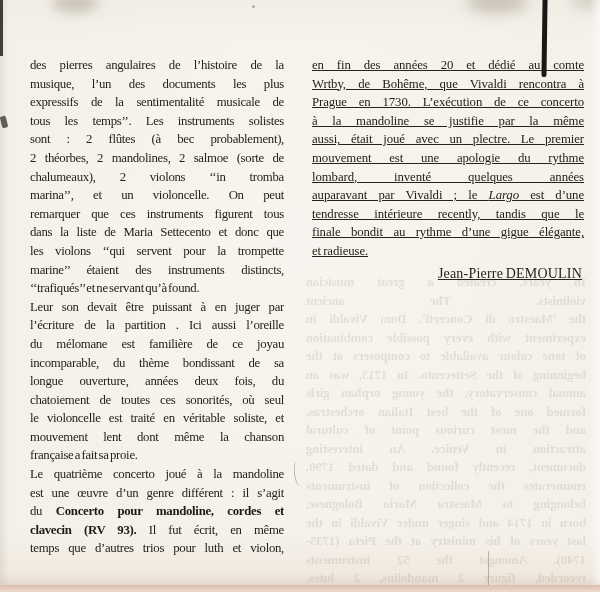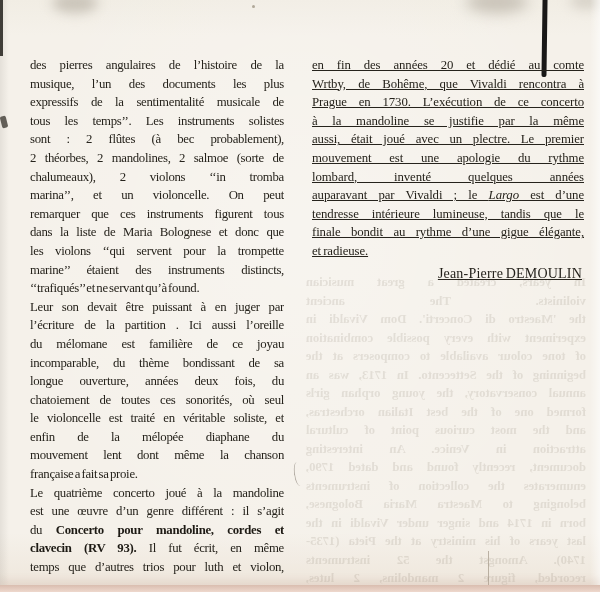--- a/index.html
+++ b/index.html
@@ -100,34 +100,33 @@
       <div class="para">
         <div class="line">des pierres angulaires de l’histoire de la</div>
         <div class="line">musique, l’un des documents les plus</div>
         <div class="line">expressifs de la sentimentalité musicale de</div>
         <div class="line">tous les temps’’. Les instruments solistes</div>
         <div class="line">sont : 2 flûtes (à bec probablement),</div>
         <div class="line">2 théorbes, 2 mandolines, 2 salmoe (sorte de</div>
         <div class="line">chalumeaux), 2 violons ‘‘in tromba</div>
         <div class="line">marina’’, et un violoncelle. On peut</div>
         <div class="line">remarquer que ces instruments figurent tous</div>
-        <div class="line">dans la liste de Maria Bolognese et donc que</div>
+        <div class="line">dans la liste de Maria Settecento et donc que</div>
         <div class="line">les violons ‘‘qui servent pour la trompette</div>
         <div class="line">marine’’ étaient des instruments distincts,</div>
         <div class="line end">‘‘trafiqués’’ et ne servant qu’à found.</div>
       </div>
       <div class="para">
         <div class="line">Leur son devait être puissant à en juger par</div>
         <div class="line">l’écriture de la partition . Ici aussi l’oreille</div>
         <div class="line">du mélomane est familière de ce joyau</div>
         <div class="line">incomparable, du thème bondissant de sa</div>
         <div class="line">longue ouverture, années deux fois, du</div>
         <div class="line">chatoiement de toutes ces sonorités, où seul</div>
         <div class="line">le violoncelle est traité en véritable soliste, et</div>
-        <div class="line">enfin de la mélopée diaphane du</div>
         <div class="line">mouvement lent dont même la chanson</div>
         <div class="line end">française a fait sa proie.</div>
       </div>
       <div class="para">
         <div class="line">Le quatrième concerto joué à la mandoline</div>
         <div class="line">est une œuvre d’un genre différent : il s’agit</div>
         <div class="line">du <b>Concerto pour mandoline, cordes et</b></div>
         <div class="line"><b>clavecin (RV 93).</b> Il fut écrit, en même</div>
         <div class="line">temps que d’autres trios pour luth et violon,</div>
       </div>
@@ -137,21 +136,21 @@
     <div>
         <div class="para">
           <div class="line">en fin des années 20 et dédié au comte</div>
           <div class="line">Wrtby, de Bohême, que Vivaldi rencontra à</div>
           <div class="line">Prague en 1730. L’exécution de ce concerto</div>
           <div class="line">à la mandoline se justifie par la même</div>
           <div class="line">aussi, était joué avec un plectre. Le premier</div>
           <div class="line">mouvement est une apologie du rythme</div>
           <div class="line">lombard, inventé quelques années</div>
           <div class="line">auparavant par Vivaldi ; le <i>Largo</i> est d’une</div>
-          <div class="line">tendresse intérieure lumineuse, tandis que le</div>
+          <div class="line">tendresse intérieure recently, tandis que le</div>
           <div class="line">finale bondit au rythme d’une gigue élégante,</div>
           <div class="line end">et radieuse.</div>
         </div>
       </div>
     <div class="signature">Jean-Pierre DEMOULIN</div>
   </div>
 
   <div class="artifact bottom-band"></div>
 </div>
 

